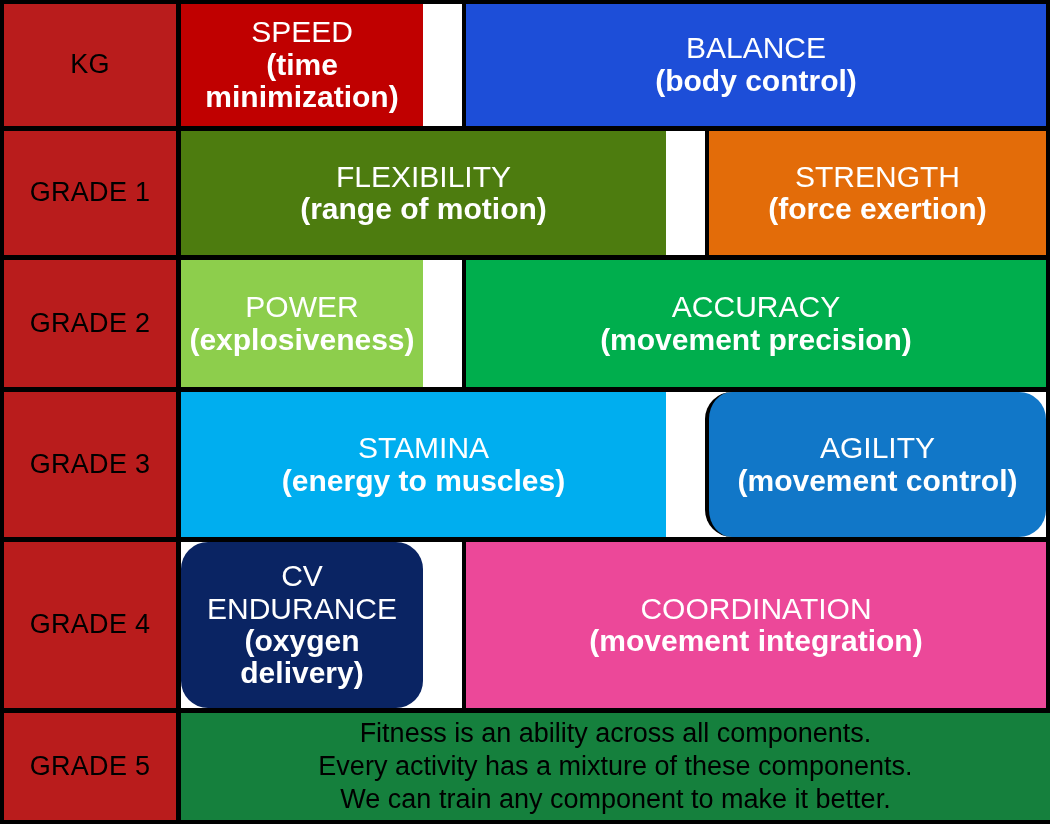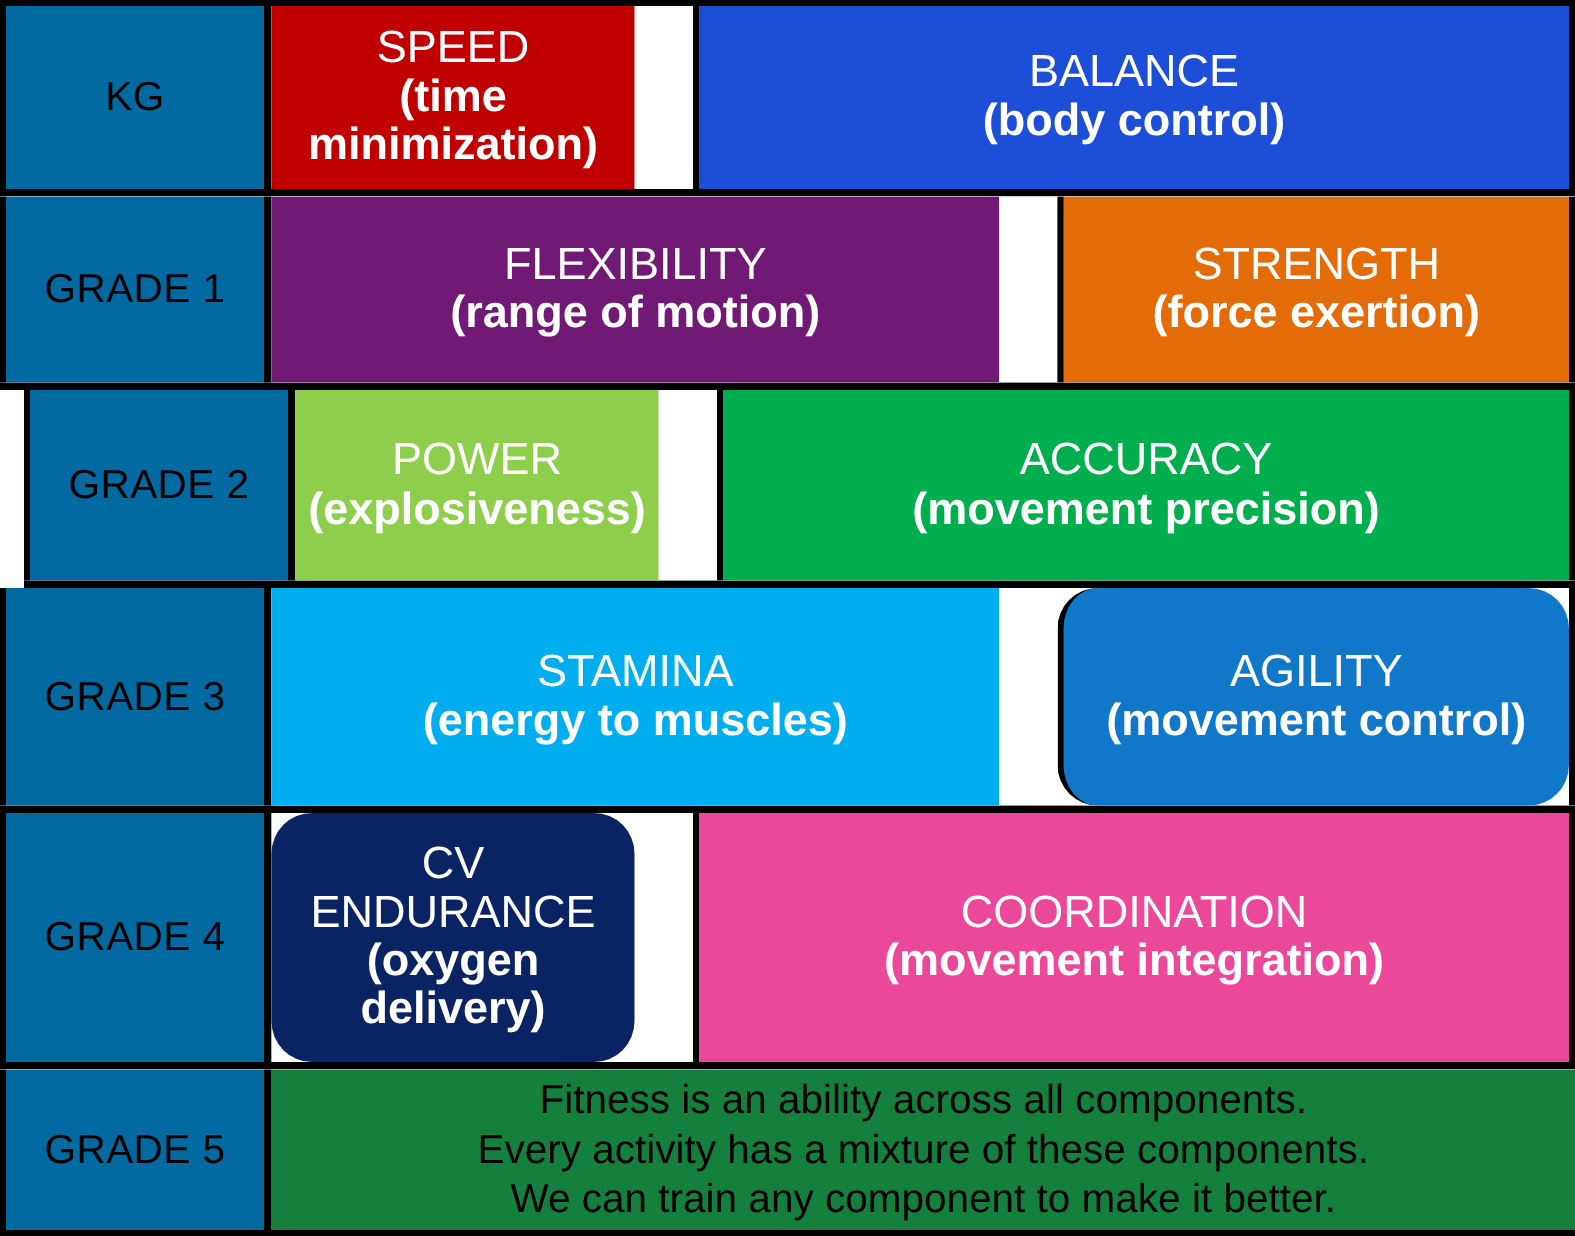--- a/index.html
+++ b/index.html
@@ -37,35 +37,35 @@
   .row:first-child {
     border-top: 4px solid #000000;
   }
   .row:last-child {
     border-bottom: 4px solid #000000;
   }
 
   
   .row-kg      { height: 134px; }
   .row-g1      { height: 133px; }
-  .row-g2      { height: 135px; margin-left: 16px; }
+  .row-g2      { height: 135px; }
   .row-g3      { height: 154px; }
   .row-g4      { height: 175px; }
   .row-g5      { height: 114px; }
 
   .label-cell {
     flex: 0 0 181px;
     width: 181px;
     box-sizing: border-box;
     border-right: 5px solid #000000;
     border-left: 4px solid #000000;
     display: flex;
     align-items: center;
     justify-content: center;
-    background: #0369a1;
+    background: #b91c1c;
     color: #000000;
     font-size: 27px;
     letter-spacing: 0.3px;
     line-height: 1.1;
     text-align: center;
     white-space: nowrap;
   }
 
   .cells {
     flex: 1 1 auto;
@@ -129,21 +129,21 @@
         </div>
         <div class="cell" style="background: #1d4ed8;">
           <span class="cname">BALANCE</span>
           <span class="cdesc">(body control)</span>
         </div>
       </div>
     </div>
     <div class="row row-g1">
       <div class="label-cell">GRADE 1</div>
       <div class="cells split-b">
-        <div class="cell" style="background: #701a75;">
+        <div class="cell" style="background: #4d7c0f;">
           <span class="cname">FLEXIBILITY</span>
           <span class="cdesc">(range of motion)</span>
         </div>
         <div class="cell" style="background: rgb(227, 108, 9);">
           <span class="cname">STRENGTH</span>
           <span class="cdesc">(force exertion)</span>
         </div>
       </div>
     </div>
     <div class="row row-g2">

